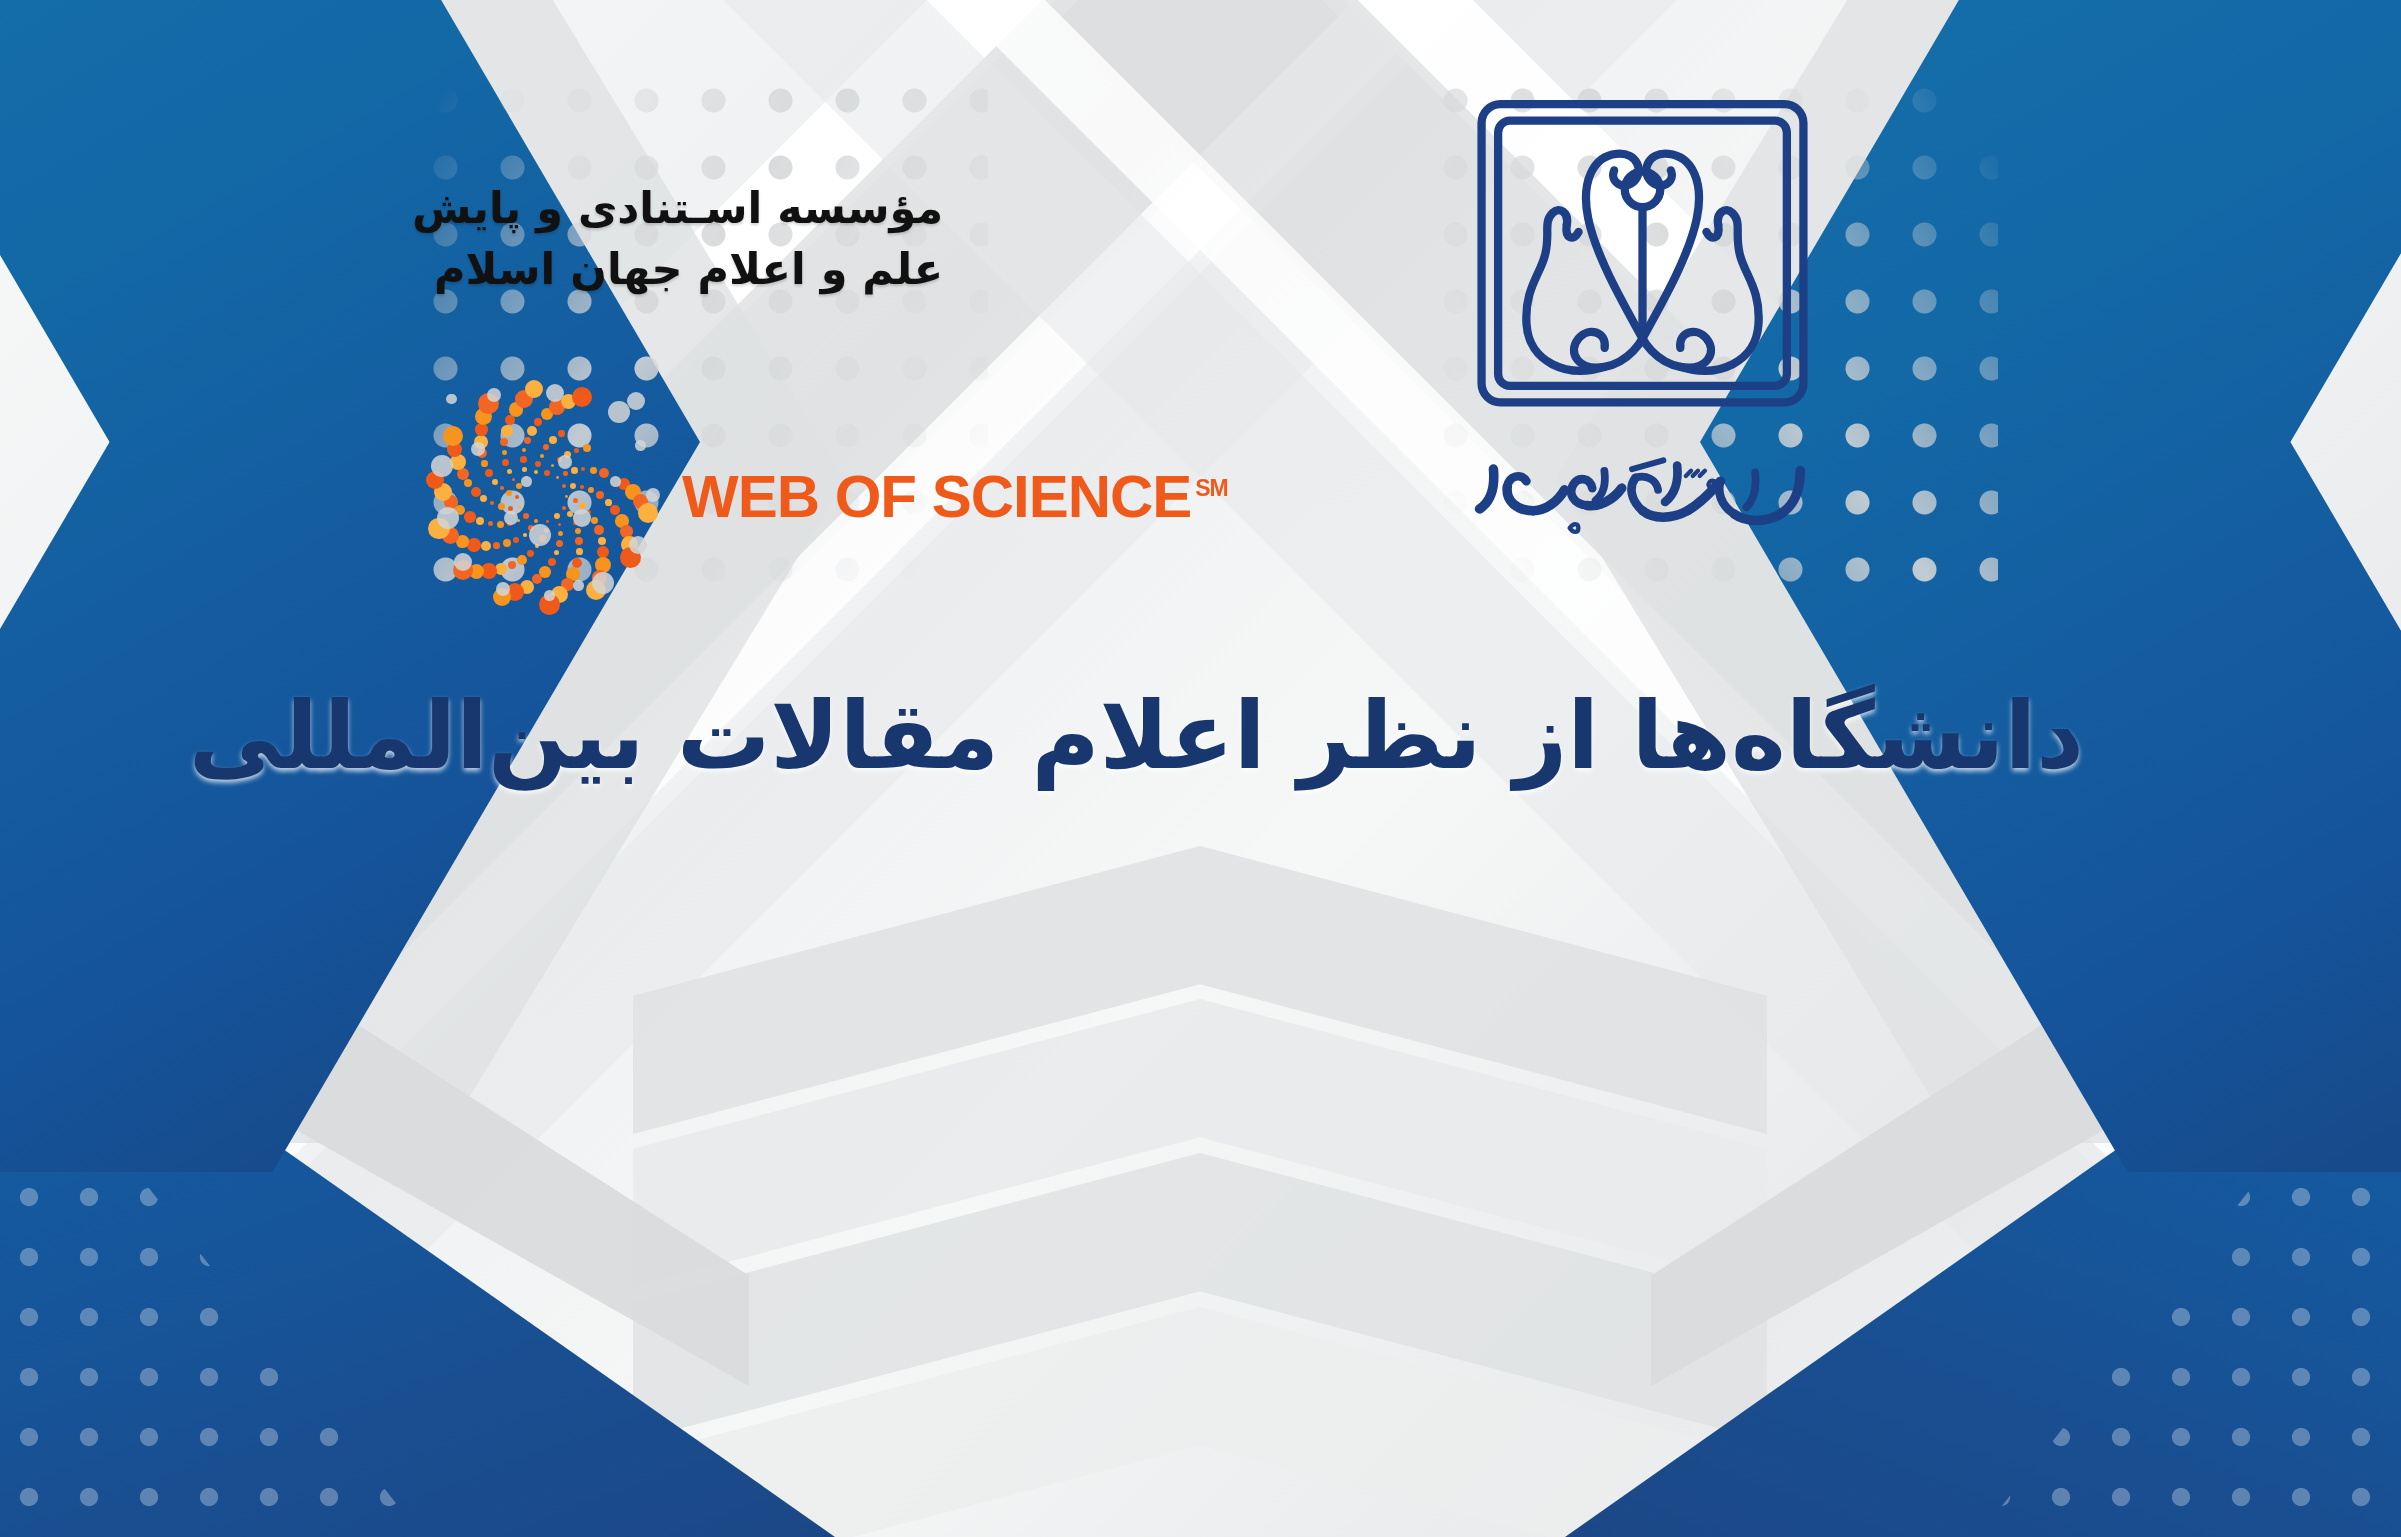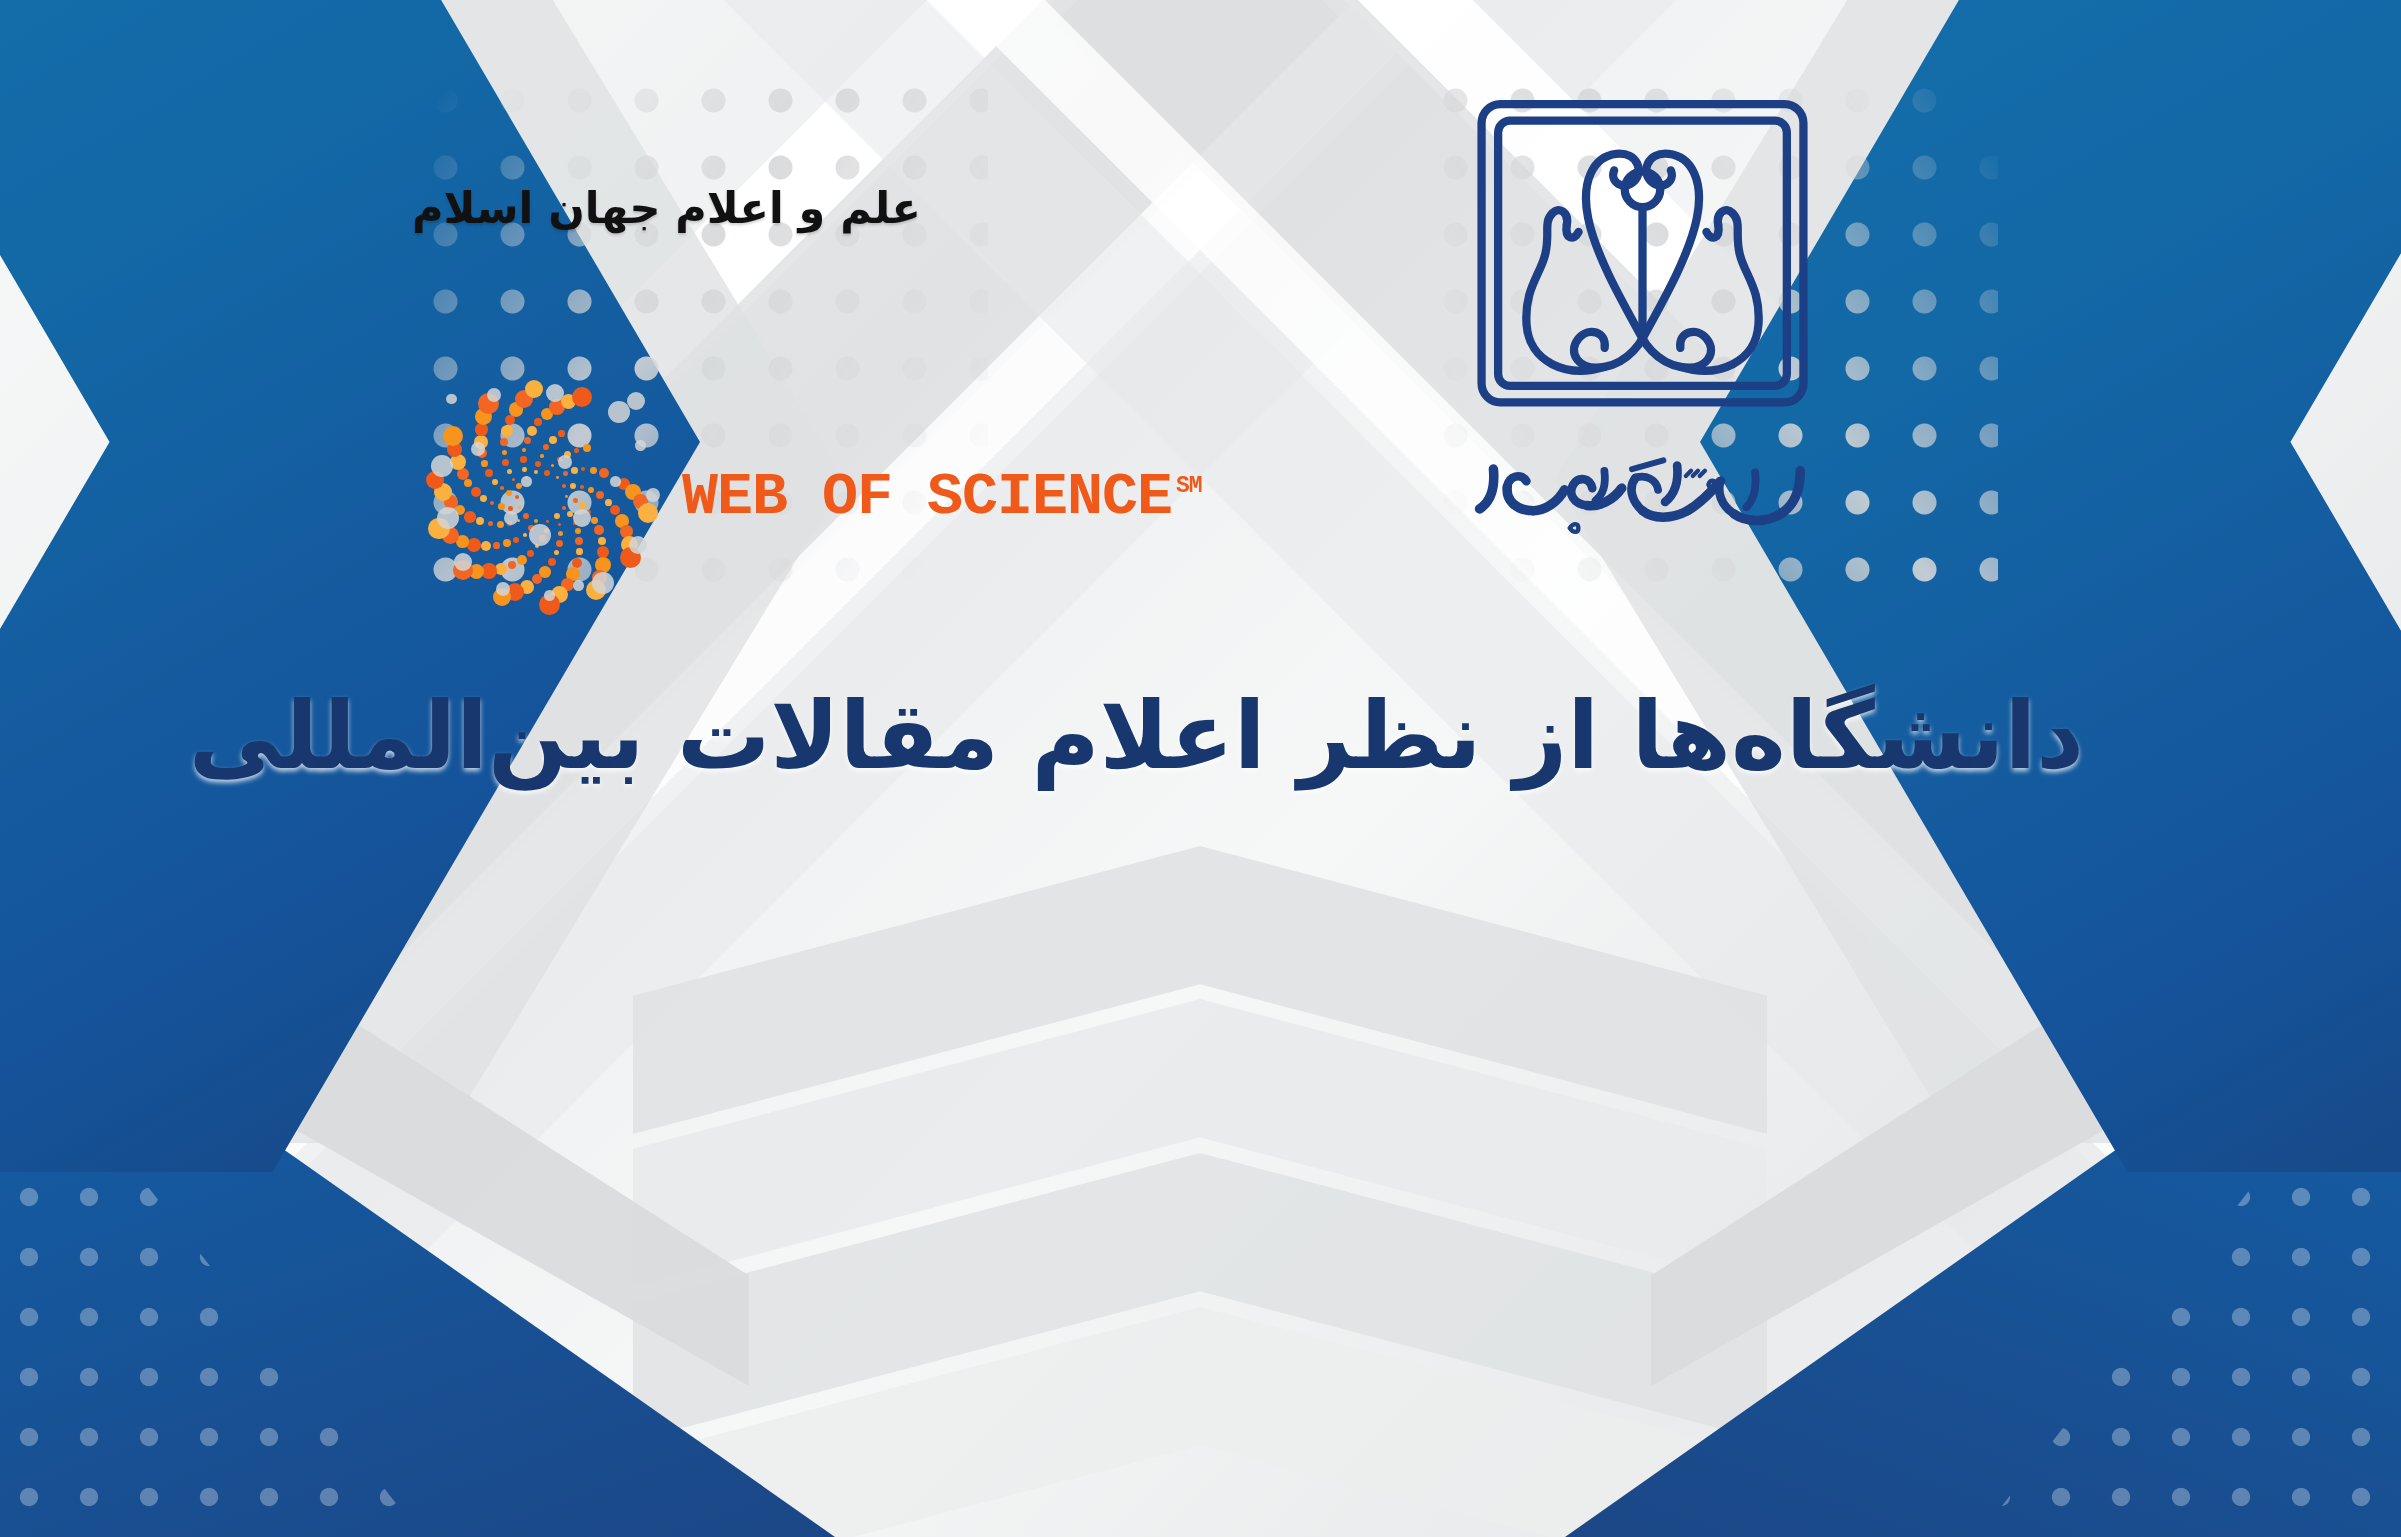--- a/index.html
+++ b/index.html
@@ -135,21 +135,21 @@
   }
 
   
   .wos-block{
     position:absolute; left:430px; top:384px;
     display:flex; align-items:center; gap:27px; direction:ltr;
   }
   .wos-mark{ position:relative; width:226px; height:226px; }
   .wos-mark .d{ position:absolute; border-radius:50%; }
   .wos-text{
-    font-family:Liberation Mono, monospace;
+    font-family:Liberation Sans, sans-serif;
     font-weight:900; font-size:60px; color:#ef5a1a;
     letter-spacing:-1px; white-space:nowrap;
     position:relative; line-height:1;
   }
   .wos-sm{
     font-size:23px; font-weight:700; vertical-align:super;
     margin-left:3.8px; color:#ef5a1a;
   }
 
   
@@ -216,20 +216,21 @@
   <div class="bluechev bc-tl"></div>
   <div class="bluechev bc-tr"></div>
 
   <div class="halftone ht-left"></div>
   <div class="halftone ht-right"></div>
 
   <div class="logos">
 
     <div class="isc-block">
       <div class="isc-words">
+        <div>مؤسسه اسـتنادی و پایش</div>
         <div>علم و اعلام جهان اسلام</div>
       </div>
     </div>
 
     <div class="wos-block">
       <div class="wos-mark" id="wosmark">
           <div class="d" style="width: 2.9px; height: 2.9px; left: 136px; top: 111px; background: rgb(247, 148, 29);"></div>
           <div class="d" style="width: 4.6px; height: 4.6px; left: 144px; top: 114px; background: rgb(242, 101, 34);"></div>
           <div class="d" style="width: 6.6px; height: 6.6px; left: 150px; top: 118px; background: rgb(251, 176, 64);"></div>
           <div class="d" style="width: 4.3px; height: 4.3px; left: 158px; top: 126px; background: rgb(239, 90, 26);"></div>

